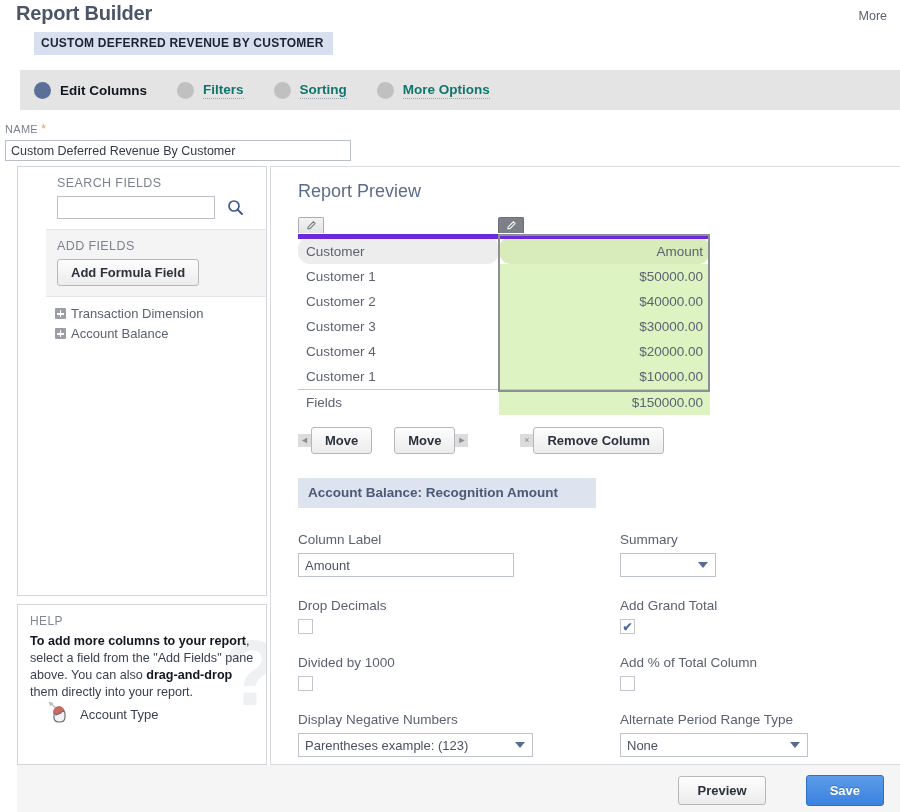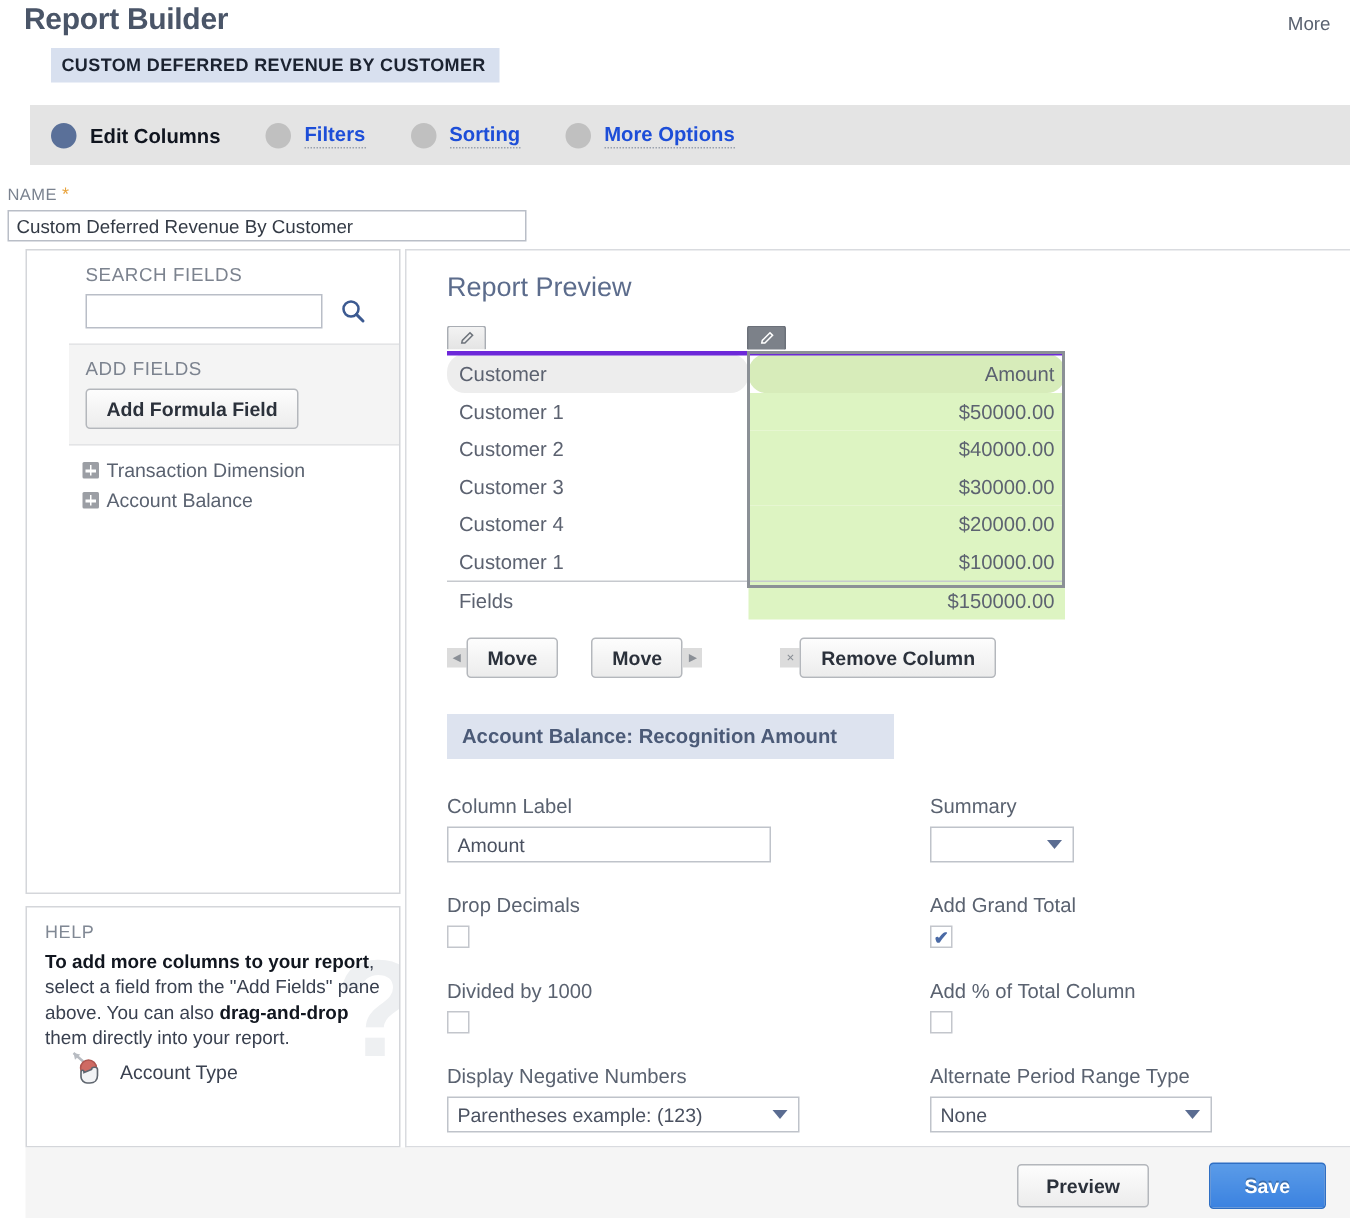--- a/index.html
+++ b/index.html
@@ -40,21 +40,21 @@
     background:#e4e4e4;
     display:flex; align-items:center;
     padding-left:14px;
   }
   .tab { display:flex; align-items:center; margin-right:30px; cursor:pointer; }
   .tab .dot {
     width:17px; height:17px; border-radius:50%;
     background:#c0c0c0; margin-right:9px; flex:none;
   }
   .tab.active .dot { background:#5a7099; }
-  .tab .tab-label { font-size:13.5px; font-weight:bold; color:#1d4ed8; }
+  .tab .tab-label { font-size:13.5px; font-weight:bold; color:#0f766e; }
   .tab.active .tab-label { color:#10151f; }
   .tab:not(.active) .tab-label {
     border-bottom:1px dotted #9aa1ad; padding-bottom:1px;
   }
 
   
   .name-block { position:absolute; left:5px; top:122px; }
   .field-caption {
     font-size:11px; color:#7a828f; letter-spacing:.3px;
     text-transform:uppercase; margin-bottom:4px;
@@ -160,21 +160,21 @@
     border-radius:2px 2px 0 0; cursor:pointer;
     display:flex; align-items:center; justify-content:center;
   }
   .pencil-btn.active { background:#7c8189; border-color:#6b7079; }
   .ptable { margin-left:27px; width:412px; border-collapse:collapse; }
   .ptable td, .ptable th {
     font-size:13.5px; font-weight:normal; color:#5c6270;
     padding:5px 7px 5px 8px; text-align:left;
   }
   .ptable th.c-amount, .ptable td.c-amount { text-align:right; }
-  .ptable thead th { background:#ededed; border-top:3px solid #6d28d9;border-radius:12px; }
+  .ptable thead th { background:#ededed; border-top:5px solid #6d28d9;border-radius:12px; }
   .ptable thead th.c-amount { background:#d7ecba; }
   .ptable tbody td.c-amount { background:#ddf4c2;padding-left:11px; }
   .ptable tbody tr.total td { border-top:1px solid #c6c9ce; }
   .ptable tbody tr.total td.c-amount { background:#ddf4c2; }
   .amount-col-overlay {
     position:absolute; pointer-events:none;
     border:2px solid #8b9096;
   }
 
   

